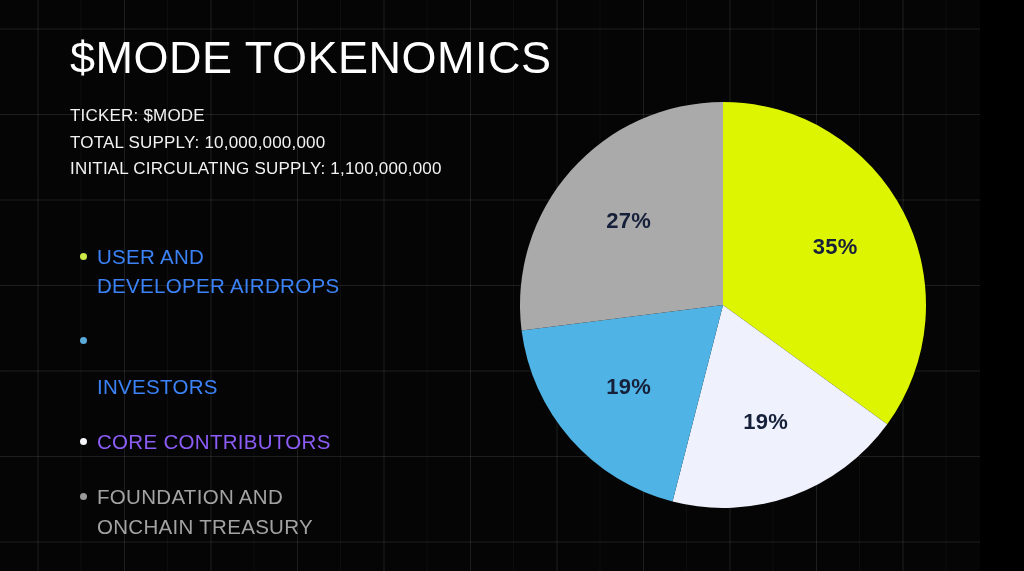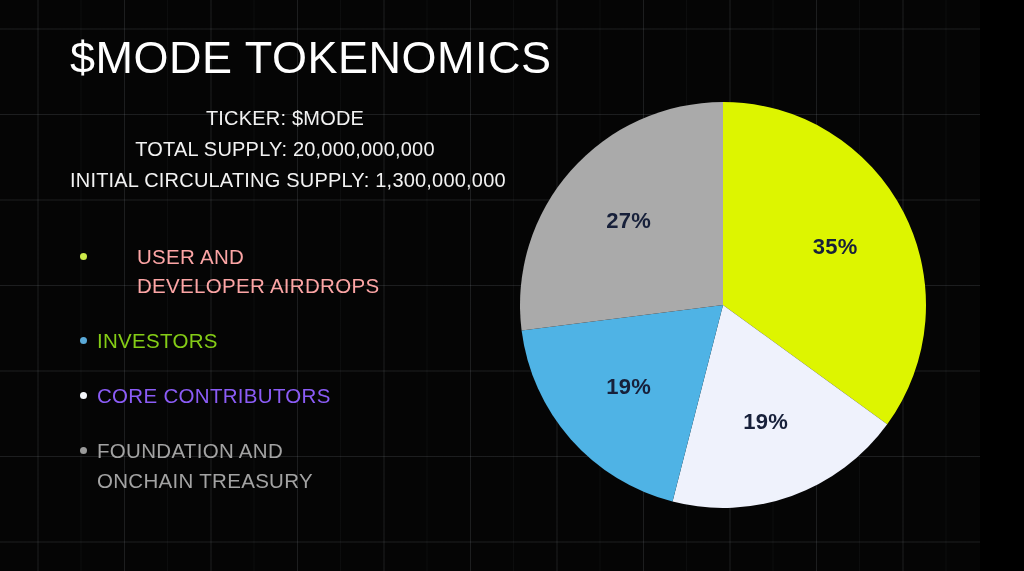--- a/index.html
+++ b/index.html
@@ -46,26 +46,25 @@
     font-size:45px;
     font-weight:400;
     letter-spacing:0.5px;
     line-height:1.05;
     white-space:nowrap;
   }
 
   #stats { margin-top:22px; }
   .stat-line {
     color:#f2f2f2;
-    font-size:20px;
+    font-size:17px;
     font-weight:400;
     letter-spacing:0.2px;
     line-height:1.55;
     white-space:nowrap;
-    text-align:center;
   }
 
   
   #legend { position:absolute; left:80px; top:242px; width:400px; }
 
   .legend-item {
     display:flex;
     align-items:flex-start;
     margin-bottom:26px;
   }
@@ -109,33 +108,33 @@
 
 <div id="slide">
 
   <div id="grid"></div>
   <div id="grid-fine"></div>
 
   <div id="left">
     <div id="title">$MODE TOKENOMICS</div>
     <div id="stats">
         <div class="stat-line">TICKER: $MODE</div>
-        <div class="stat-line">TOTAL SUPPLY: 20,000,000,000</div>
-        <div class="stat-line">INITIAL CIRCULATING SUPPLY: 1,300,000,000</div>
+        <div class="stat-line">TOTAL SUPPLY: 10,000,000,000</div>
+        <div class="stat-line">INITIAL CIRCULATING SUPPLY: 1,100,000,000</div>
       </div>
   </div>
 
   <div id="legend">
       <div class="legend-item">
         <span class="legend-bullet" style="background: rgb(205, 234, 74);"></span>
-        <span class="legend-label" style="color: #fca5a5; margin-left: 40px;">USER AND<br>DEVELOPER AIRDROPS</span>
+        <span class="legend-label" style="color: #3b82f6;">USER AND<br>DEVELOPER AIRDROPS</span>
       </div>
       <div class="legend-item">
         <span class="legend-bullet" style="background: rgb(90, 169, 216);"></span>
-        <span class="legend-label" style="color: #84cc16;">INVESTORS</span>
+        <span class="legend-label" style="color: #3b82f6; margin-top: 46px;">INVESTORS</span>
       </div>
       <div class="legend-item">
         <span class="legend-bullet" style="background: rgb(245, 247, 251);"></span>
         <span class="legend-label" style="color: #8b5cf6;">CORE CONTRIBUTORS</span>
       </div>
       <div class="legend-item">
         <span class="legend-bullet" style="background: rgb(154, 154, 154);"></span>
         <span class="legend-label" style="color: #a3a3a3;">FOUNDATION AND<br>ONCHAIN TREASURY</span>
       </div>
     </div>

